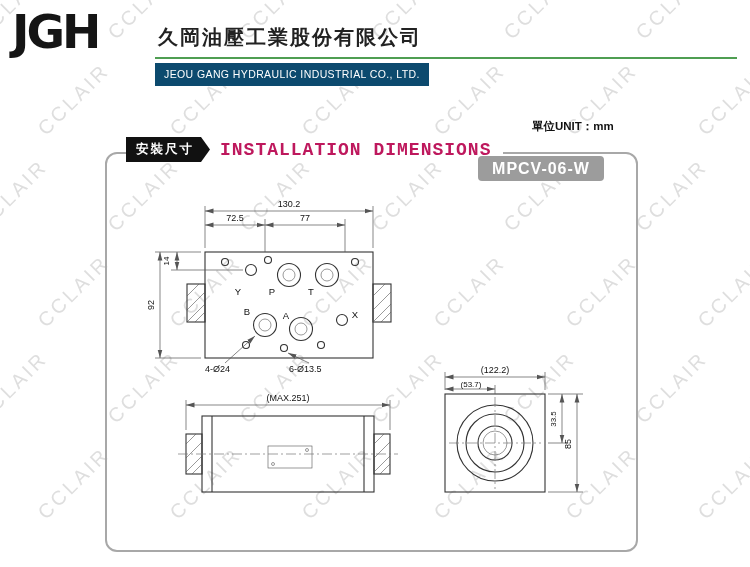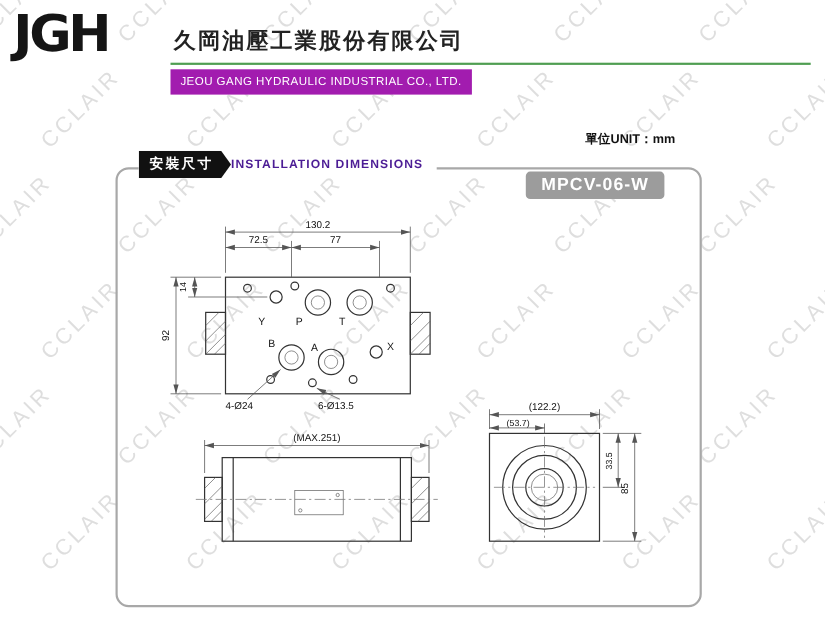--- a/index.html
+++ b/index.html
@@ -10,35 +10,35 @@
   .watermark-layer{position:absolute;inset:0;z-index:1;pointer-events:none;}
   .wm{position:absolute;color:#d7d7d7;font-size:20px;letter-spacing:3px;
       transform:rotate(-45deg);opacity:.8;white-space:nowrap;}
 
   
   .logo{position:absolute;left:12px;top:4px;z-index:2;font-family:"DejaVu Sans",sans-serif;
         font-weight:bold;font-size:47px;letter-spacing:-3px;color:#151515;transform:scaleY(.98);}
   .company-zh{position:absolute;left:158px;top:24px;z-index:2;font-size:20px;font-weight:bold;
         letter-spacing:2px;color:#222;}
   .green-line{position:absolute;left:155px;top:57px;width:582px;height:2px;background:#4f9e52;z-index:2;}
-  .green-bar{position:absolute;left:155px;top:63px;width:274px;height:23px;background:#a21caf;z-index:2;
+  .green-bar{position:absolute;left:155px;top:63px;width:274px;height:23px;background:#0c4a6e;z-index:2;
         color:#fff;font-size:10.5px;line-height:23px;padding-left:9px;letter-spacing:.4px;box-sizing:border-box;}
 
   .unit-label{position:absolute;left:532px;top:119px;z-index:4;font-size:11.5px;color:#111;font-weight:bold;}
 
   
   .content-box{position:absolute;left:105px;top:152px;width:533px;height:400px;z-index:2;
         border:2px solid #a8a8a8;border-radius:12px;box-sizing:border-box;background:transparent;}
 
   .section-header{position:absolute;left:126px;top:137px;z-index:4;display:flex;align-items:center;
-        gap:0;background:#fff;padding:0 12px 0 0;}
+        gap:10px;background:#fff;padding:0 12px 0 0;}
   .section-tag{background:#111;color:#fff;font-size:12.5px;font-weight:bold;letter-spacing:2px;
         padding:4px 16px 4px 10px;
         clip-path:polygon(0 0,calc(100% - 9px) 0,100% 50%,calc(100% - 9px) 100%,0 100%);}
-  .section-title{font-size:11px;font-weight:bold;letter-spacing:1px;color:#4c1d95;}
+  .section-title{font-size:18px;font-weight:bold;letter-spacing:1px;color:#be185d;font-family:Liberation Mono, monospace;}
 
   .model-badge{position:absolute;left:478px;top:156px;width:126px;height:25px;z-index:4;
         background:#9c9c9c;color:#fff;font-weight:bold;font-size:16px;letter-spacing:1px;
         text-align:center;line-height:25px;border-radius:4px;}
 
   
   svg.drawing{position:absolute;left:105px;top:148px;z-index:3;pointer-events:none;}
   .out{fill:none;stroke:#333;stroke-width:1.1;}
   .thin{fill:none;stroke:#555;stroke-width:.6;}
   .dim{fill:none;stroke:#555;stroke-width:.7;}

